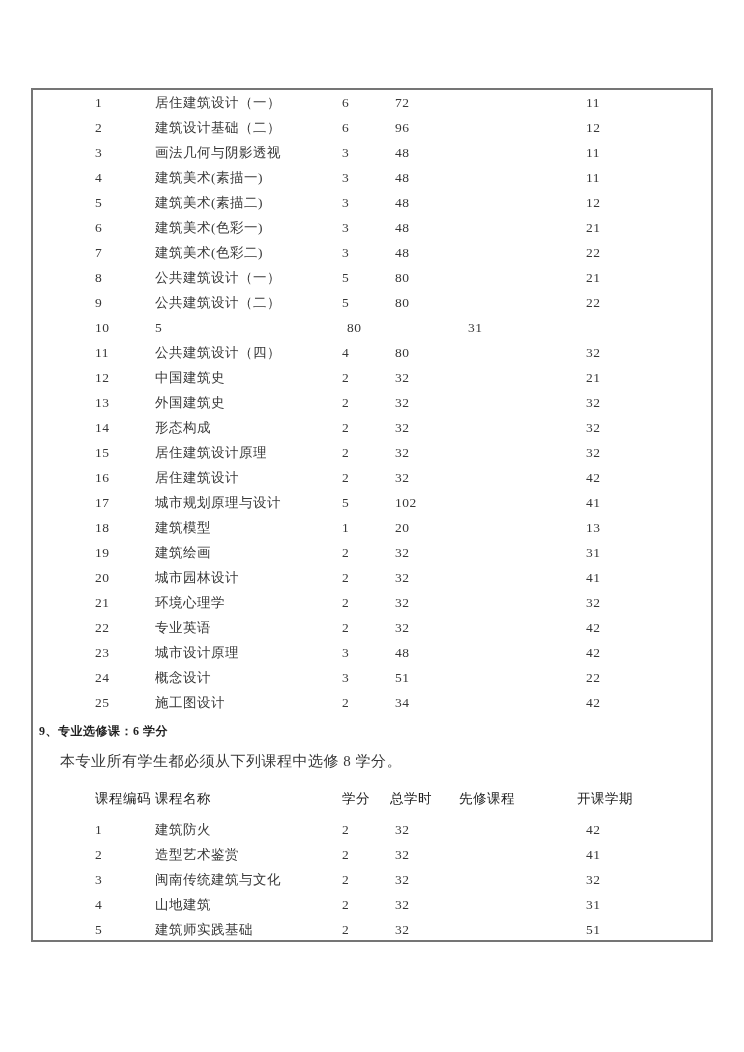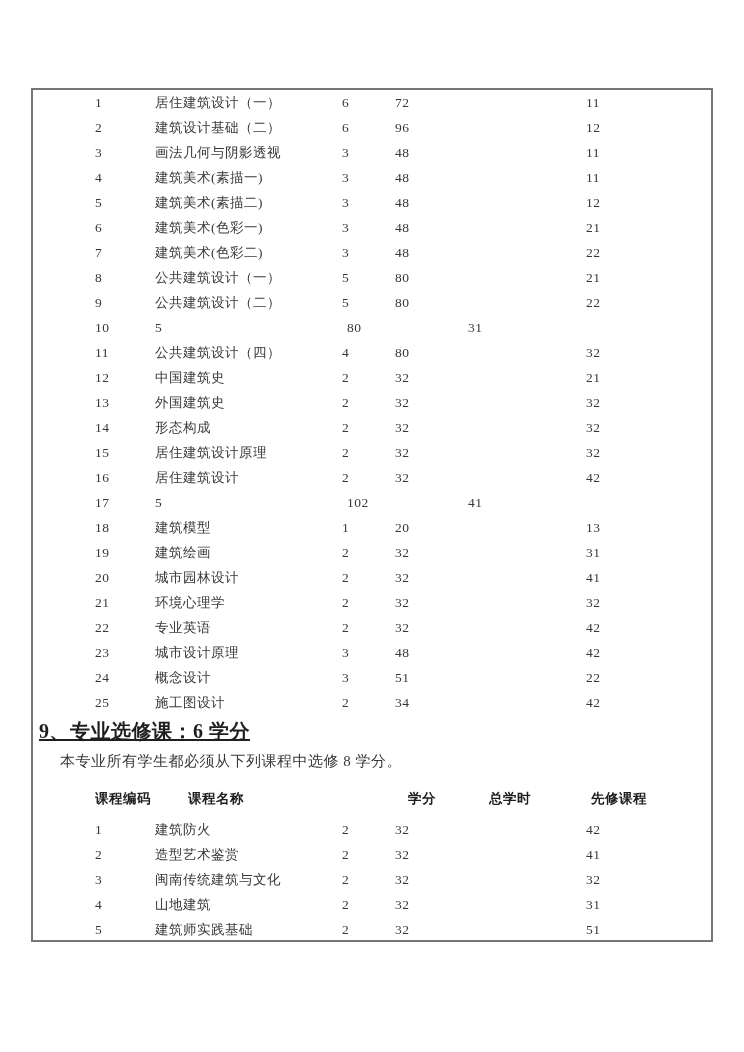--- a/index.html
+++ b/index.html
@@ -43,38 +43,36 @@
   .c-row > div {
     overflow: hidden;
   }
   .cell-hours { padding-left: 5px; }
   .cell-sem   { padding-left: 9px; }
   .t2-header {
     position: absolute;
     left: 0;
     right: 0;
     top: 696px;
-    font-weight: bold;
+    font-weight: normal;
     color: #1f1f1f;
-    gap: 33px;
   }
   .t2-header .cell-hours { padding-left: 0; }
   .t2-header .cell-sem   { padding-left: 0; }
   .t1 { top: 0; }
   .t2 { top: 727px; }
   .sec-heading {
     position: absolute;
     left: 6px;
     top: 631px;
-    font-size: 20px;
+    font-size: 12px;
     font-weight: bold;
     color: #1f1f1f;
     letter-spacing: 0.5px;
     line-height: 20px;
-    text-decoration: underline;
   }
   .sec-note {
     position: absolute;
     left: 27px;
     top: 661px;
     font-size: 15px;
     letter-spacing: 0.5px;
     line-height: 20px;
   }
 </style>
@@ -207,20 +205,21 @@
         <div class="c-row">
           <div>16</div>
           <div>居住建筑设计</div>
           <div>2</div>
           <div class="cell-hours">32</div>
           <div></div>
           <div class="cell-sem">42</div>
         </div>
         <div class="c-row">
           <div>17</div>
+          <div>城市规划原理与设计</div>
           <div>5</div>
           <div class="cell-hours">102</div>
           <div></div>
           <div class="cell-sem">41</div>
         </div>
         <div class="c-row">
           <div>18</div>
           <div>建筑模型</div>
           <div>1</div>
           <div class="cell-hours">20</div>

